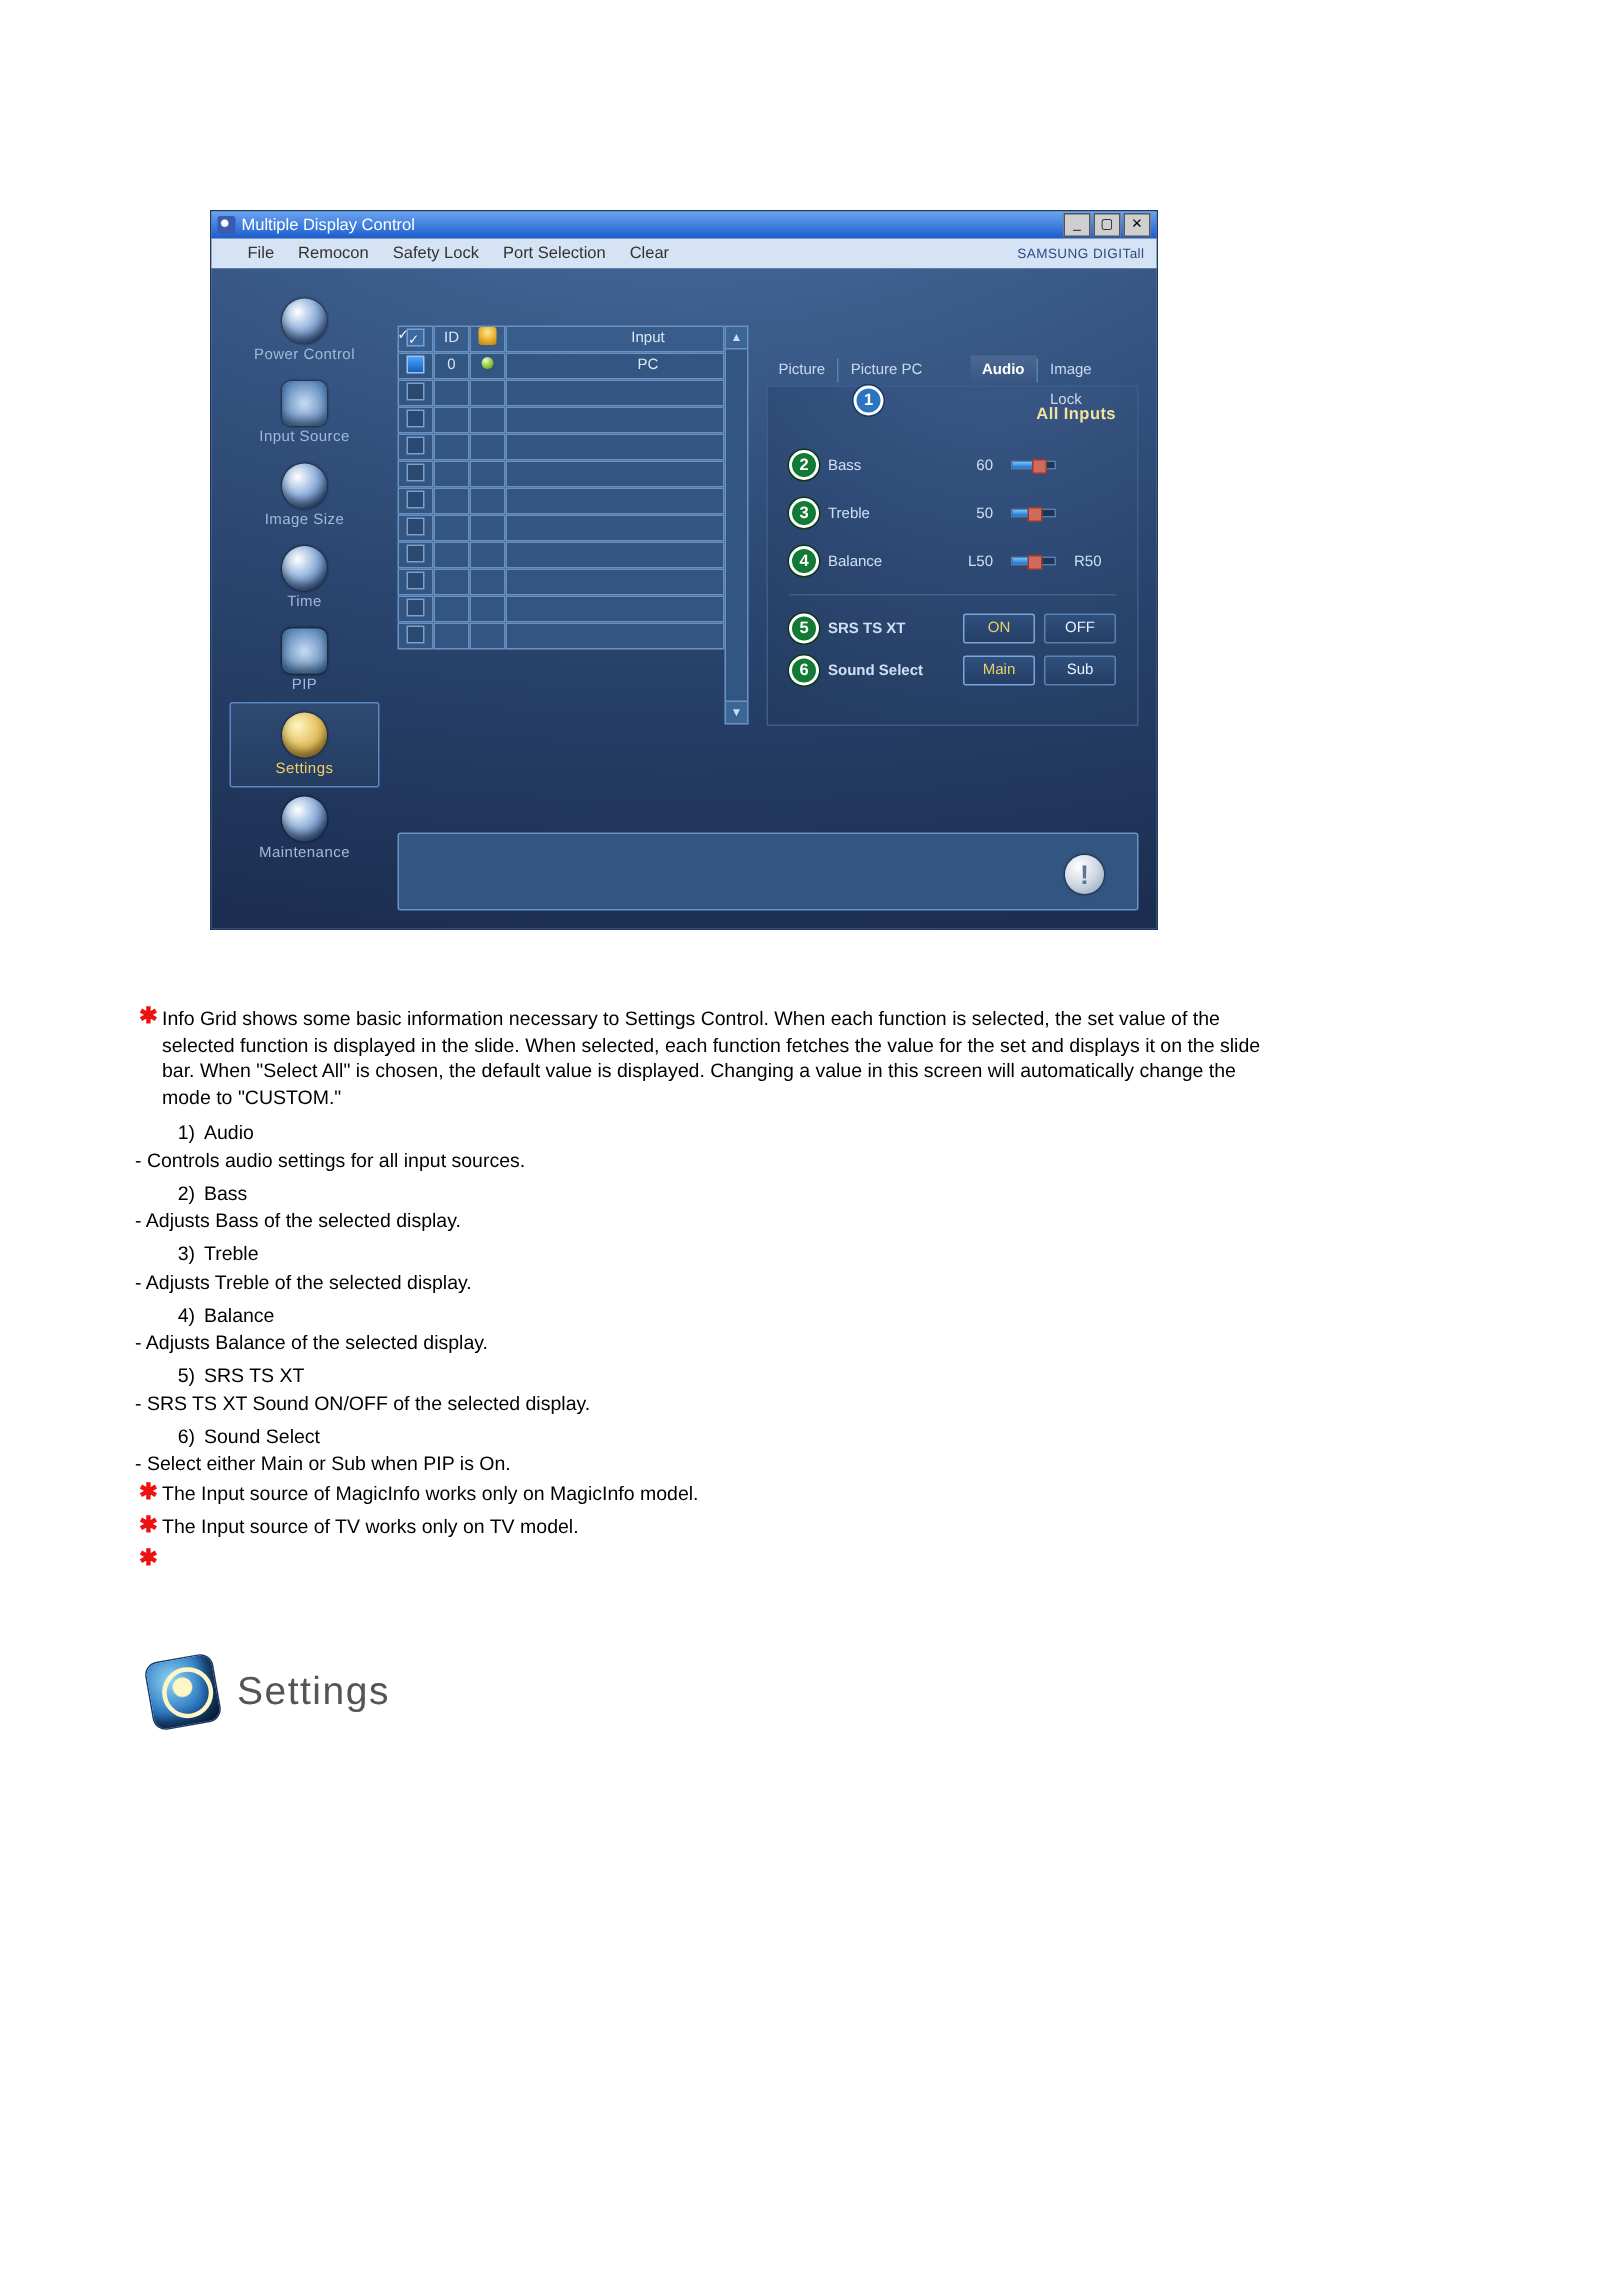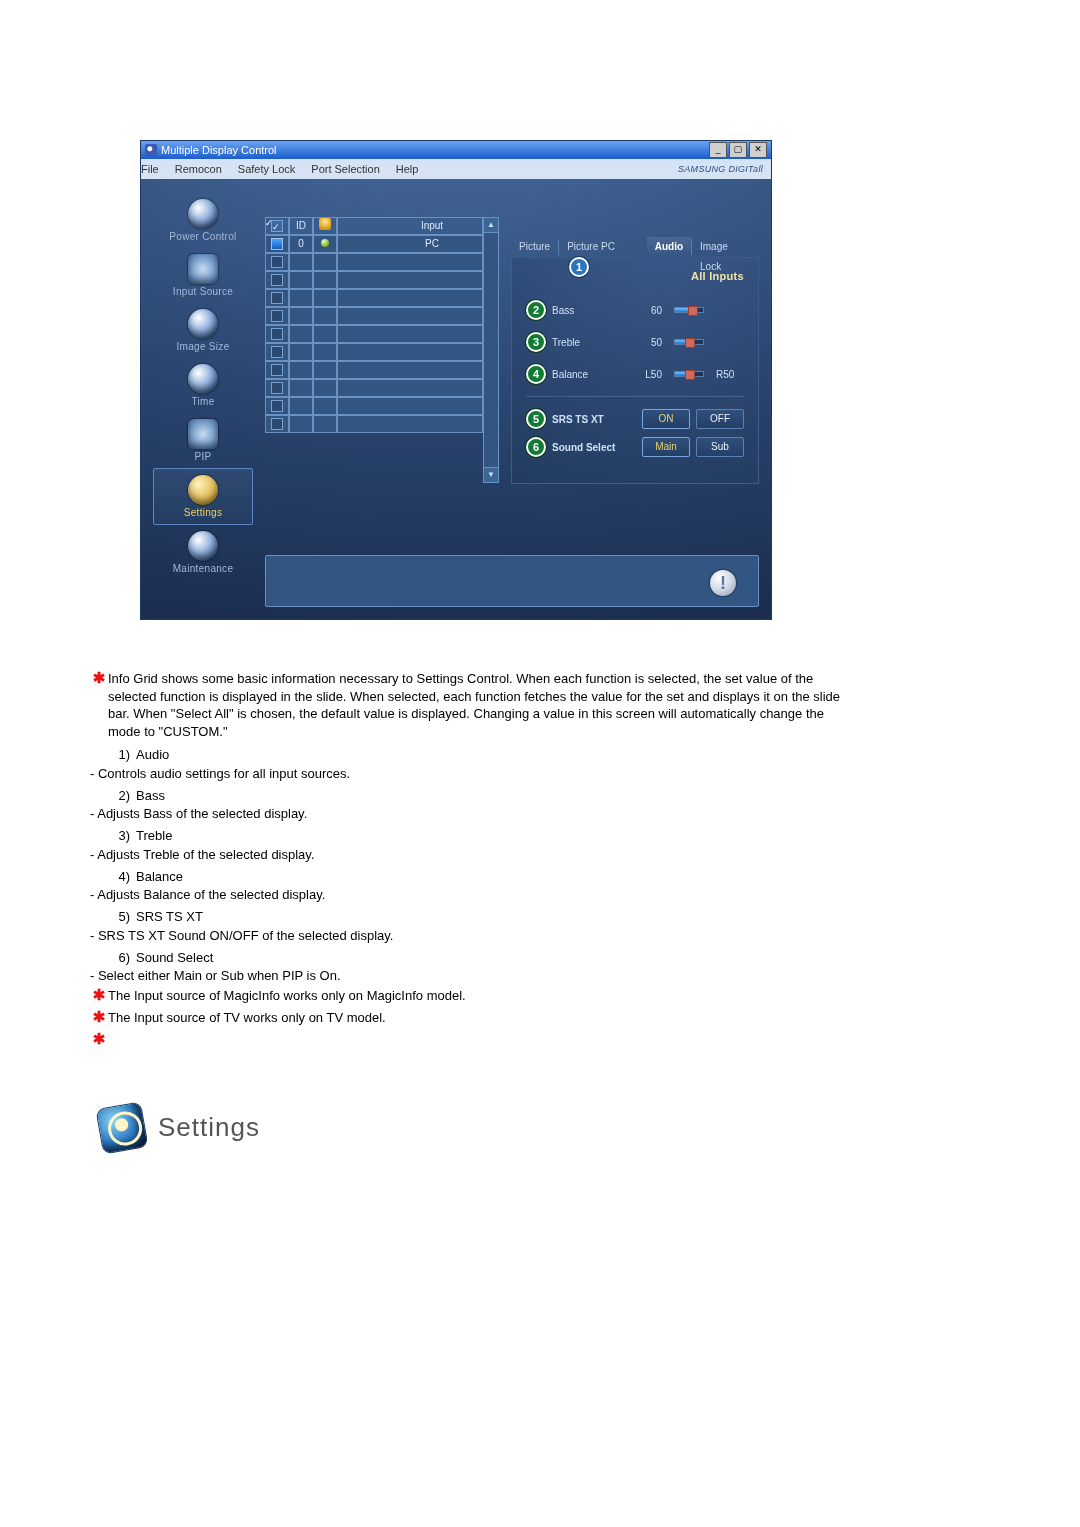--- a/index.html
+++ b/index.html
@@ -45,34 +45,33 @@
     background: #cfcfcf;
     border: 1px solid #555;
     font-size: 9px;
     line-height: 12px;
     text-align: center;
     color: #000;
   }
 
   .menu-bar {
     background: #d6e3f4;
-    padding: 2px 0;
+    padding: 2px 24px;
     font-size: 11px;
     display: flex;
     gap: 16px;
     color: #333;
     position: relative;
     height: 16px;
     align-items: center;
   }
   .menu-bar .brand {
     position: absolute;
     right: 8px;
     font-size: 9px;
-    font-style: italic;
     color: #2a4d82;
     letter-spacing: .3px;
   }
 
   .workspace {
     position: relative;
     height: 440px;
     background: radial-gradient(1200px 600px at 50% -100px, #4a6fa2 0%, #2a456f 55%, #18294a 100%);
     padding: 14px 12px 12px 12px;
     box-sizing: border-box;
@@ -367,21 +366,21 @@
         <span>▢</span>
         <span>✕</span>
       </div>
     </div>
 
     <div class="menu-bar">
       <span>File</span>
       <span>Remocon</span>
       <span>Safety Lock</span>
       <span>Port Selection</span>
-      <span>Help</span>
+      <span>Clear</span>
       <span class="brand">SAMSUNG DIGITall</span>
     </div>
 
     <div class="workspace">
 
       <div class="toolbar-row">
         <button class="flat-btn">Select All</button>
         <button class="flat-btn">Clear All</button>
         <div class="busy">
           <span class="busy-dot"></span>

